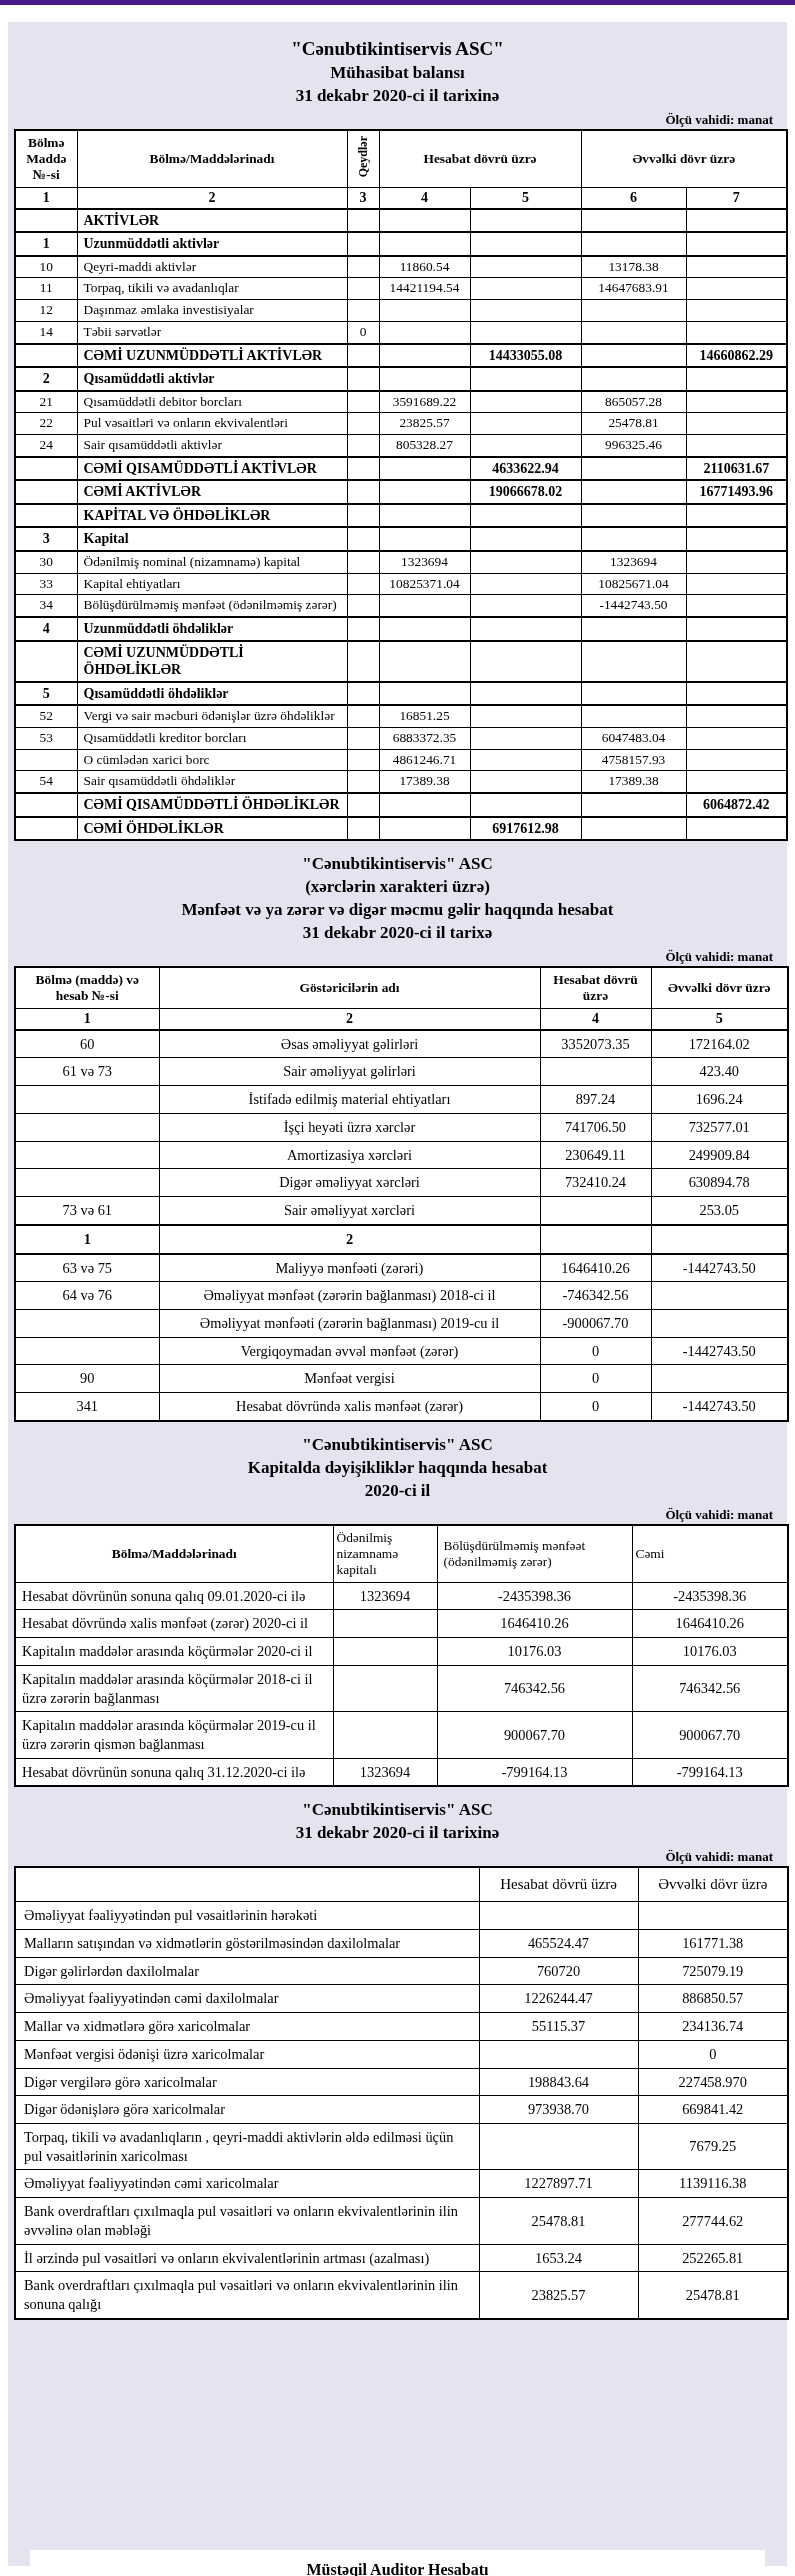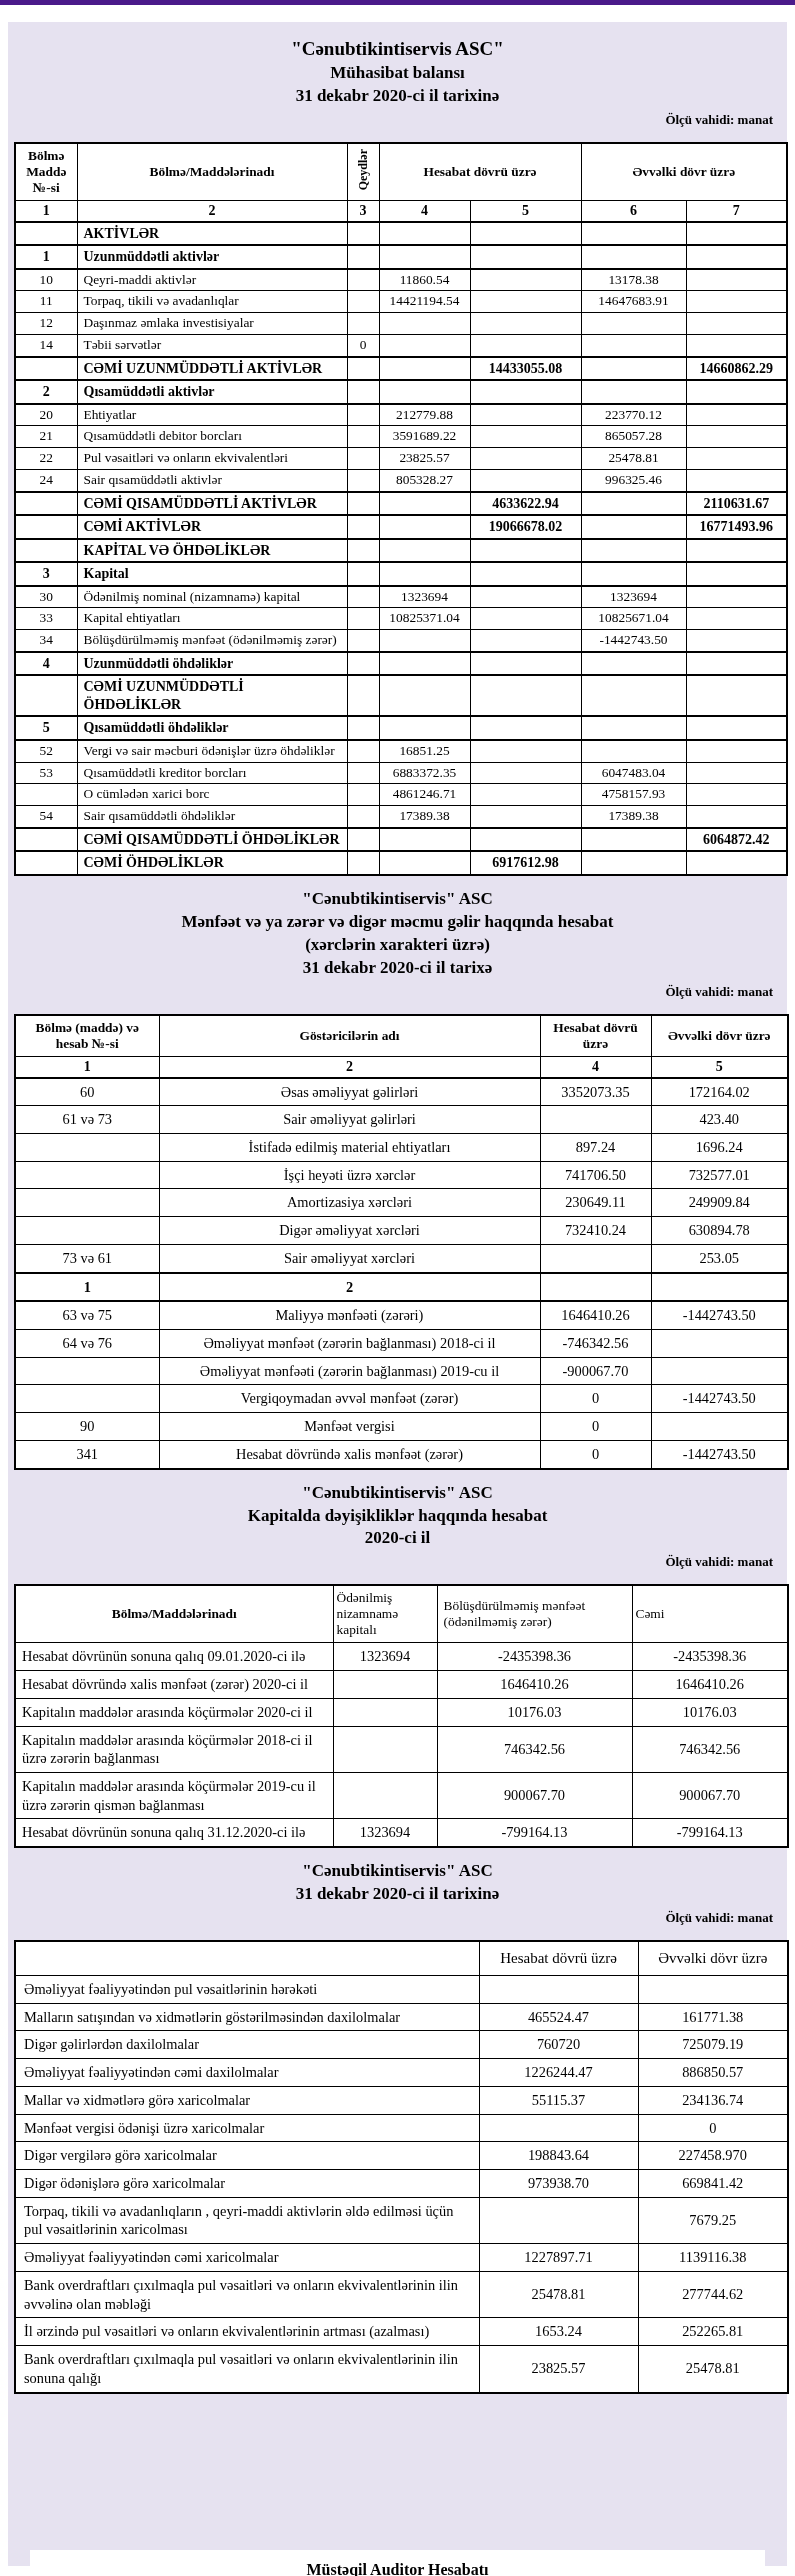--- a/index.html
+++ b/index.html
@@ -15,21 +15,21 @@
   .sheet {
     margin: 17px 8px 0 8px;
     background: #e6e2f0;
     padding: 10px 6px 20px 6px;
     min-height: 2544px;
     box-sizing: border-box;
   }
   .sec-head { text-align: center; margin-top: 4px; }
   .sec-head .t1 { font-size: 19px; font-weight: bold; line-height: 1.35; }
   .sec-head .t2 { font-size: 17px; font-weight: bold; line-height: 1.35; }
-  .unit { text-align: right; font-weight: bold; font-size: 13px; padding: 4px 8px 14px 0; }
+  .unit { text-align: right; font-weight: bold; font-size: 13px; padding: 4px 8px 1px 0; }
   table.tbl {
     border-collapse: collapse;
     background: #fff;
     margin: 0 auto;
     table-layout: fixed;
     border: 2px solid #000;
     width: 773px;
   }
   .tbl td, .tbl th { border: 1px solid #000; padding: 2px 4px; vertical-align: middle; }
   .tbl thead th { text-align: center; font-size: 13.4px; padding: 4px 3px; }
@@ -176,29 +176,20 @@
         <tr class="bold-row">
           <td class="cc">2</td>
           <td class="cl">Qısamüddətli aktivlər</td>
           <td class="cc"></td>
           <td class="cc"></td>
           <td class="cc"></td>
           <td class="cc"></td>
           <td class="cc"></td>
         </tr>
         <tr>
-          <td class="cc">20</td>
-          <td class="cl">Ehtiyatlar</td>
-          <td class="cc"></td>
-          <td class="cc">212779.88</td>
-          <td class="cc"></td>
-          <td class="cc">223770.12</td>
-          <td class="cc"></td>
-        </tr>
-        <tr>
           <td class="cc">21</td>
           <td class="cl">Qısamüddətli debitor borcları</td>
           <td class="cc"></td>
           <td class="cc">3591689.22</td>
           <td class="cc"></td>
           <td class="cc">865057.28</td>
           <td class="cc"></td>
         </tr>
         <tr>
           <td class="cc">22</td>
@@ -362,22 +353,22 @@
           <td class="cc"></td>
           <td class="cc"></td>
         </tr>
       </tbody>
   </table>
 
   <div class="gap8"></div>
 
   <div class="sec-head">
     <div class="t2">"Cənubtikintiservis" ASC</div>
+    <div class="t2">(xərclərin xarakteri üzrə)</div>
     <div class="t2">Mənfəət və ya zərər və digər məcmu gəlir haqqında hesabat</div>
-    <div class="t2">(xərclərin xarakteri üzrə)</div>
     <div class="t2">31 dekabr 2020-ci il tarixə</div>
   </div>
   <div class="unit">Ölçü vahidi: manat</div>
 
   <table class="tbl" id="t2">
     <colgroup>
       <col style="width:144px">
         <col style="width:381px">
         <col style="width:111px">
         <col style="width:137px">

